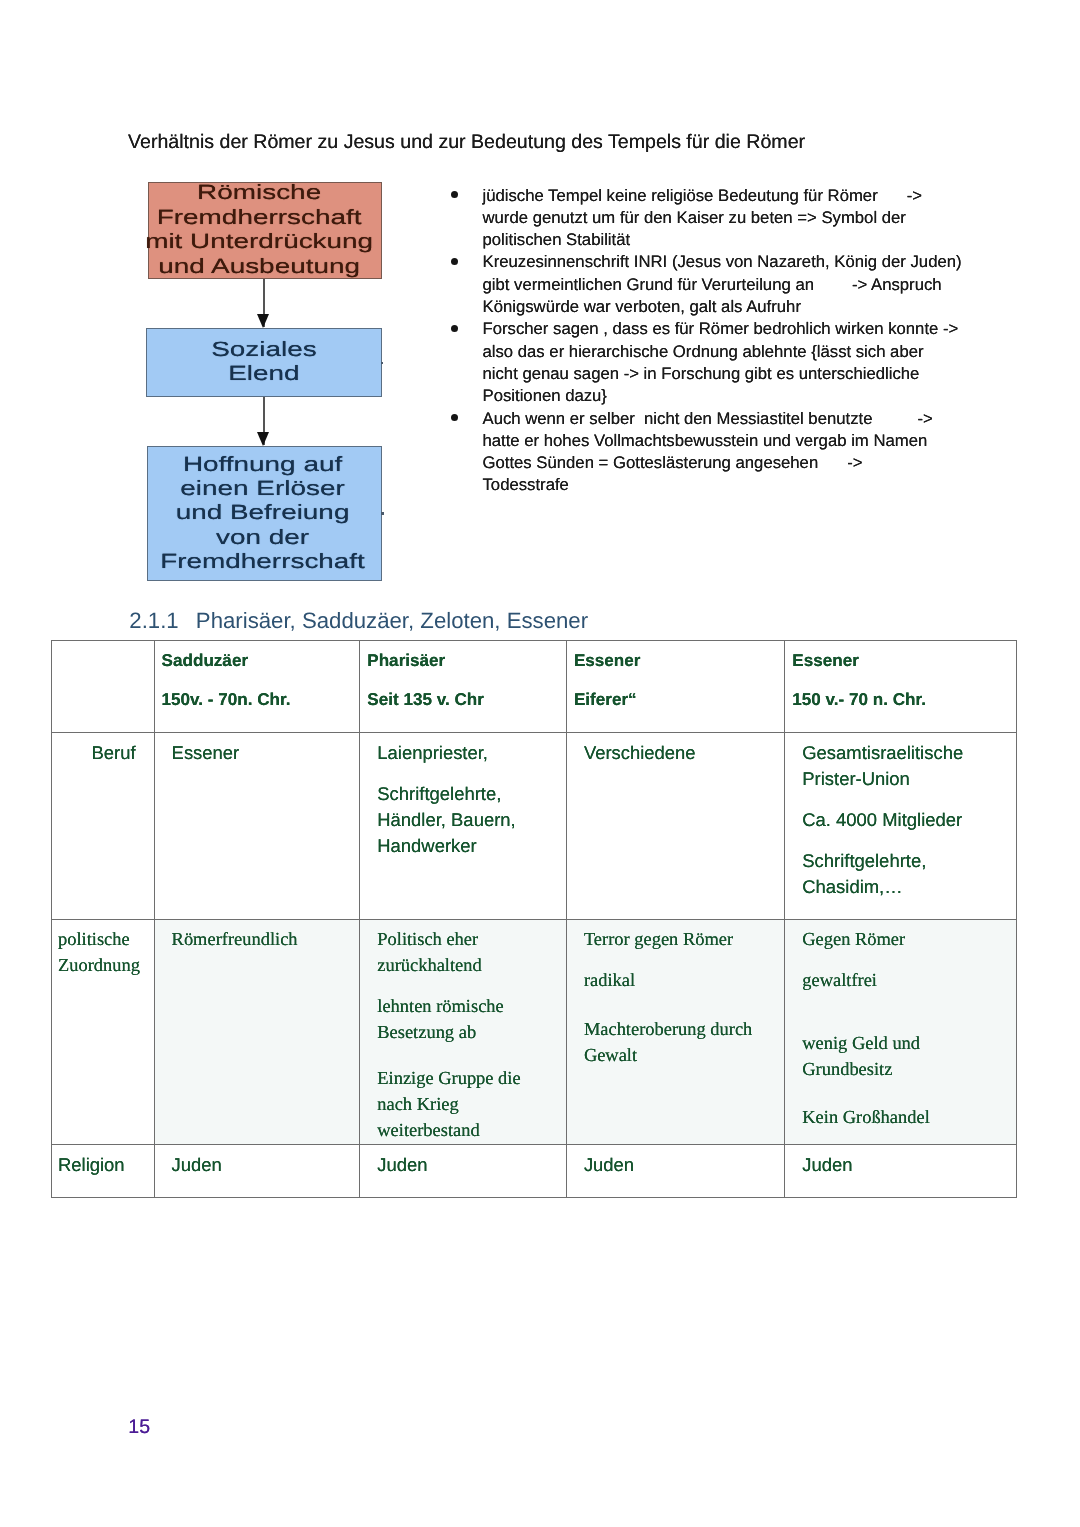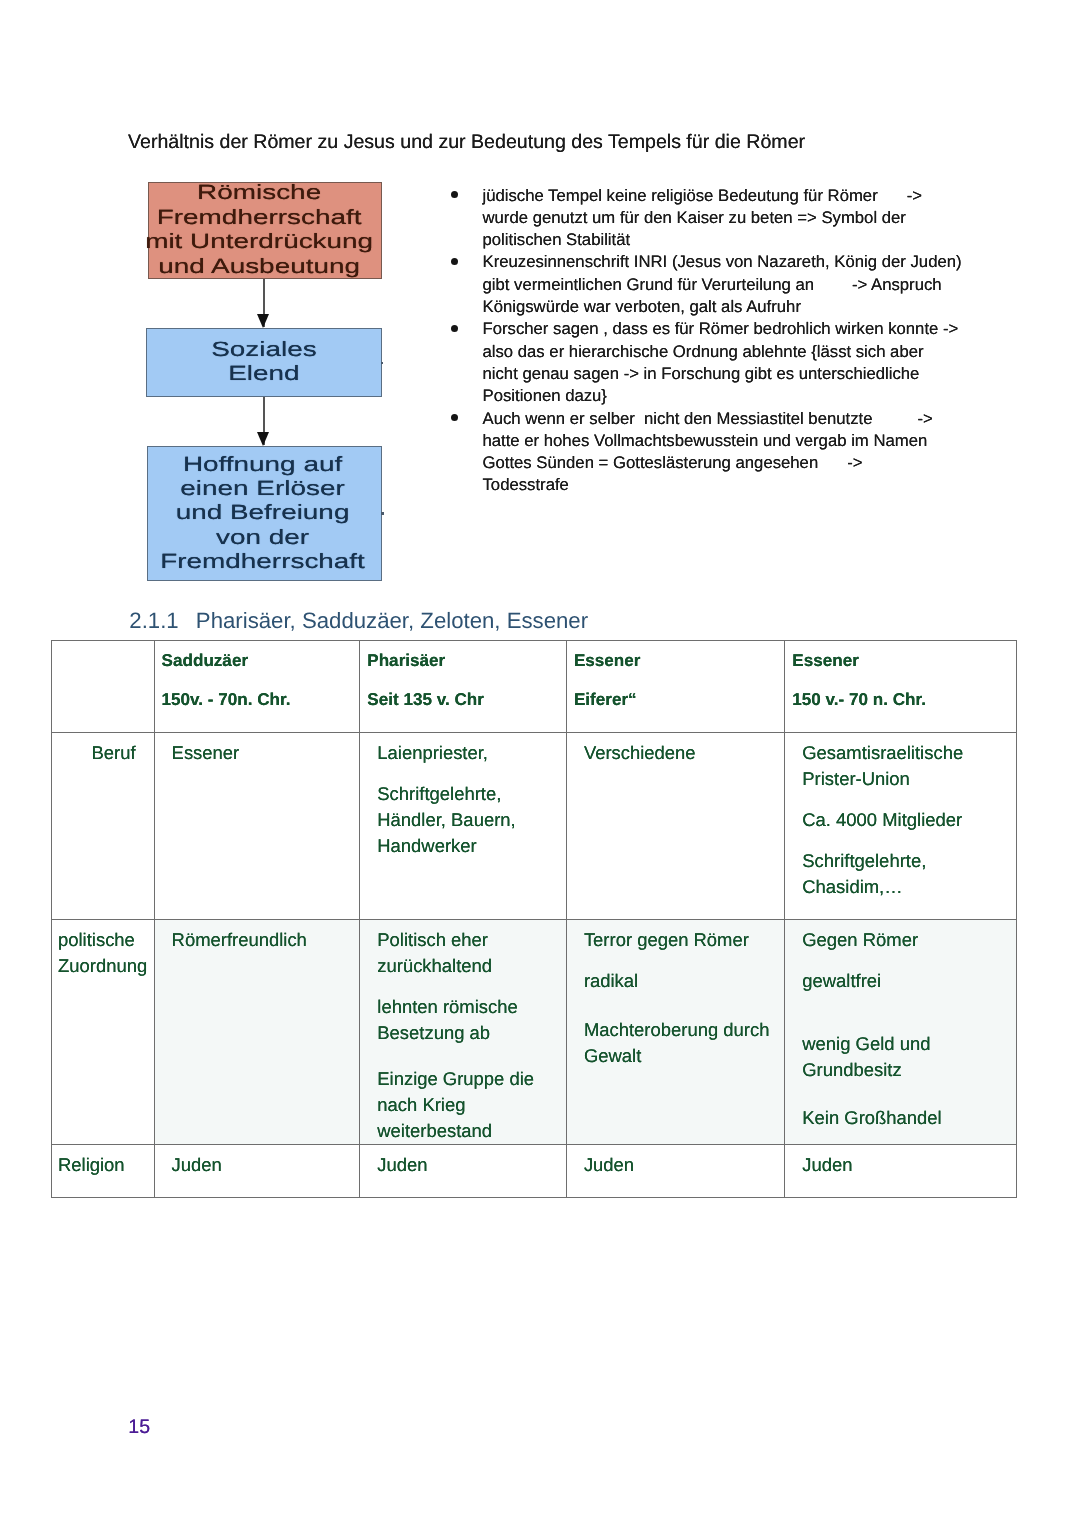--- a/index.html
+++ b/index.html
@@ -39,21 +39,21 @@
   
   .tbl{position:absolute;left:51px;top:639.5px;border-collapse:collapse;table-layout:fixed;}
   .tbl td{border:1.2px solid #6e6e6e;vertical-align:top;font-size:18.45px;line-height:25.8px;padding:7px 6px 0px 17px;color:#14532d;text-shadow:0 0 0.35px currentColor;box-sizing:border-box;white-space:pre;}
   .tbl td p{margin:0;}
   .tbl td p + p{margin-top:15px;}
   .tbl td.hd{font-weight:bold;font-size:17.1px;padding-left:7px;}
   .tbl td.hd p + p{margin-top:14px;}
   .tbl td.lbl{text-align:right;padding-right:18px;}
   .tbl td.lbl-l{text-align:left;padding-left:6px;padding-right:3px;}
   .c0{width:102.6px;}.c1{width:205.7px;}.c2{width:206.6px;}.c3{width:218.4px;}.c4{width:231.4px;}
-  .r0{height:92.9px;}.r1{height:186.9px;}.r2{height:224px;}.r3{height:52.8px;}
+  .r0{height:92.9px;}.r1{height:186.9px;}.r2{height:224px;font-family:Liberation Serif, serif;}.r3{height:52.8px;}
   .r2 td{background:#f4f8f7;}
   .r2 td.lbl-l{background:#ffffff;}
 
   
   .pageno{position:absolute;left:128.3px;top:1415.7px;font-size:19.6px;line-height:22px;color:#4c1d95;text-shadow:0 0 0.35px currentColor;}
 </style>
 </head>
 <body>
 
 <div class="page">

